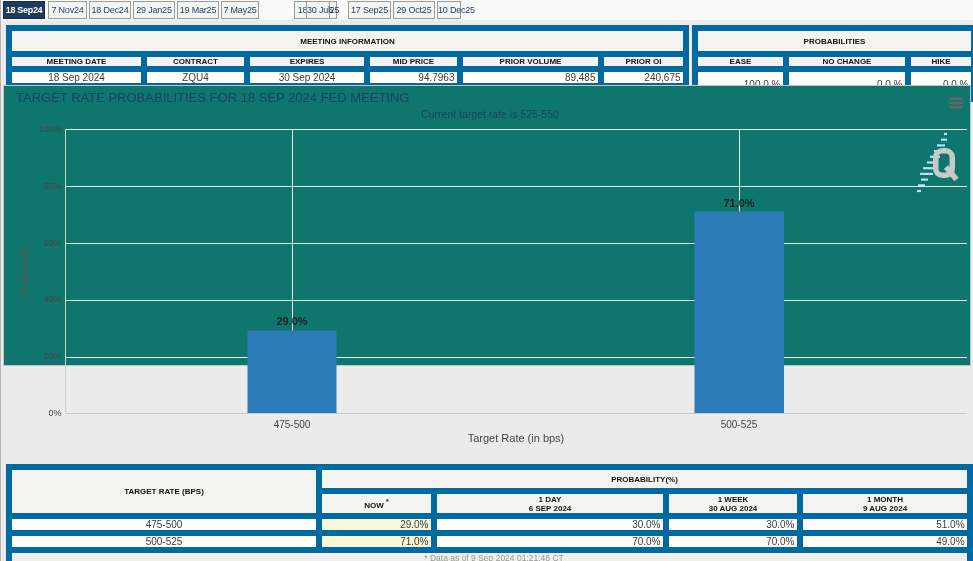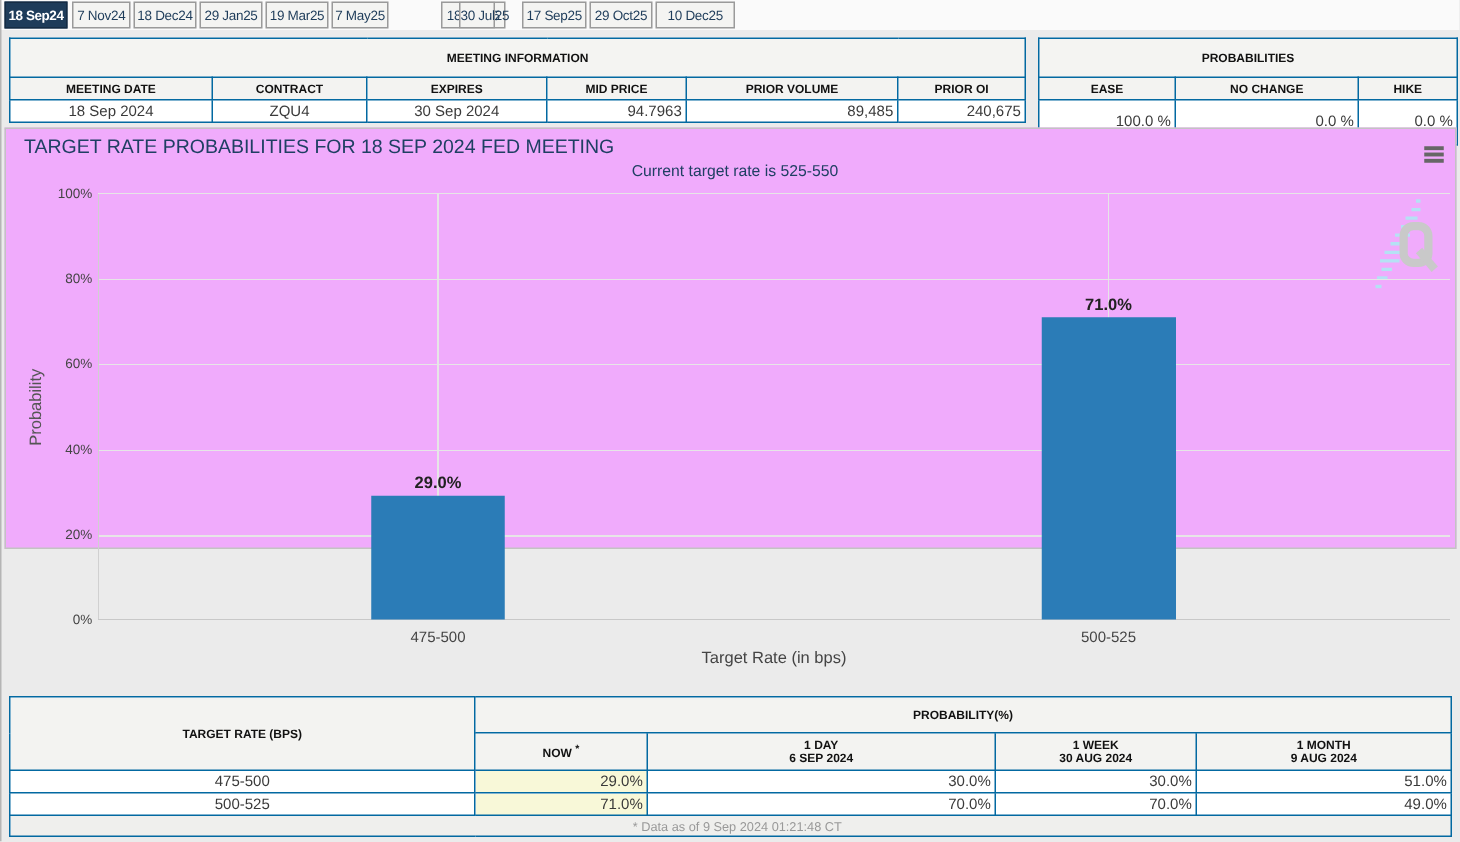--- a/index.html
+++ b/index.html
@@ -4,46 +4,46 @@
 <style>
 * { margin:0; padding:0; box-sizing:border-box; }
 html,body { width:973px; height:561px; overflow:hidden; }
 body { font-family:"Liberation Sans",sans-serif; background:#ebebeb; position:relative; }
 .topstrip { position:absolute; left:0; top:0; width:973px; height:20px; background:#fafafa; }
 .leftedge { position:absolute; left:0; top:0; width:1px; height:561px; background:#b5b5b5; }
 .tab { position:absolute; top:1px; height:18px; border:1px solid #9a9a9a; background:#f4f4f2; color:#1e3c5a; font-size:9px; line-height:16px; text-align:center; white-space:nowrap; letter-spacing:-0.2px; }
 .tab.active { background:#1e3c5a; color:#fff; font-weight:bold; border-color:#152c44; letter-spacing:-0.3px; }
 table { border-collapse:collapse; table-layout:fixed; font-size:10px; color:#444; }
 .ptable { position:absolute; background:#fff; }
-.ptable td, .ptable th { border:1px solid #0369a1; overflow:hidden; white-space:nowrap; }
+.ptable td, .ptable th { border:6px solid #0369a1; overflow:hidden; white-space:nowrap; }
 .ptable { border:1px solid #a5a5a5; }
 .ttl { background:#f4f4f2; font-weight:bold; font-size:8px; color:#111; text-align:center; }
 .hdr { background:#f3f3f1; font-weight:bold; font-size:8px; color:#111; text-align:center; }
 .val { background:#fff; text-align:center; color:#3a3a3a; }
 .valr { background:#fff; text-align:right; padding-right:2.5px; color:#3a3a3a; }
 .yel { background:#f8f8d8; }
 .foot { background:#efefed; color:#999; font-size:8.5px; text-align:center; text-indent:9px; }
-.chartpanel { position:absolute; left:3px; top:85px; width:968px; height:281px; background:#f0abfc; border:1px solid #c3c3c3; }
+.chartpanel { position:absolute; left:3px; top:85px; width:968px; height:281px; background:#0f766e; border:1px solid #c3c3c3; }
 </style>
 </head>
 <body>
 <div class="topstrip"></div>
 <div class="leftedge"></div>
 
 <div class="tab active" style="left:3px;width:42px;">18 Sep24</div>
 <div class="tab" style="left:48px;width:39px;">7 Nov24</div>
 <div class="tab" style="left:89px;width:42px;">18 Dec24</div>
 <div class="tab" style="left:133px;width:42px;">29 Jan25</div>
 <div class="tab" style="left:177px;width:42px;">19 Mar25</div>
 <div class="tab" style="left:221px;width:38px;">7 May25</div>
 <div class="tab" style="left:261px;width:43px;margin-left:33px;">18 Jun25</div>
 <div class="tab" style="left:306px;width:24px;">30 Jul25</div>
 <div class="tab" style="left:348px;width:43px;">17 Sep25</div>
 <div class="tab" style="left:393px;width:42px;">29 Oct25</div>
-<div class="tab" style="left:437px;width:53px;">10 Dec25</div>
+<div class="tab" style="left:437px;width:24px;">10 Dec25</div>
 
 <table class="ptable" style="left:6px;top:25px;width:677px;">
 <colgroup>
       <col style="width:135px">
       <col style="width:103px">
       <col style="width:120px">
       <col style="width:93px">
       <col style="width:141px">
       <col style="width:85px">
     </colgroup>

